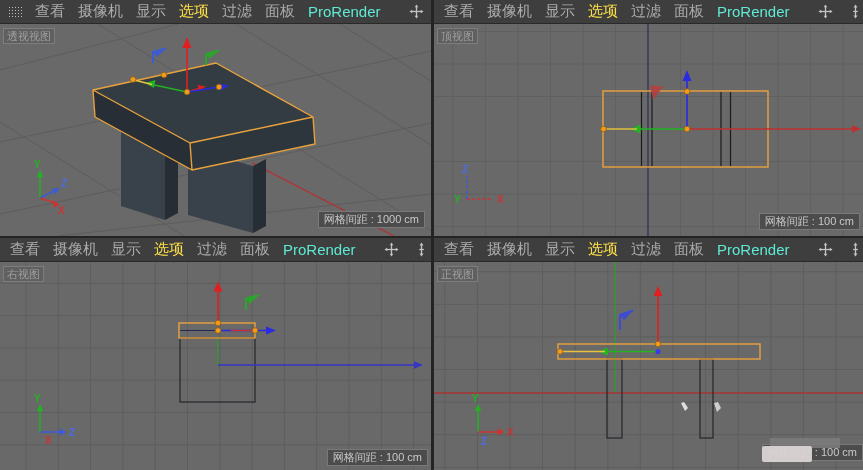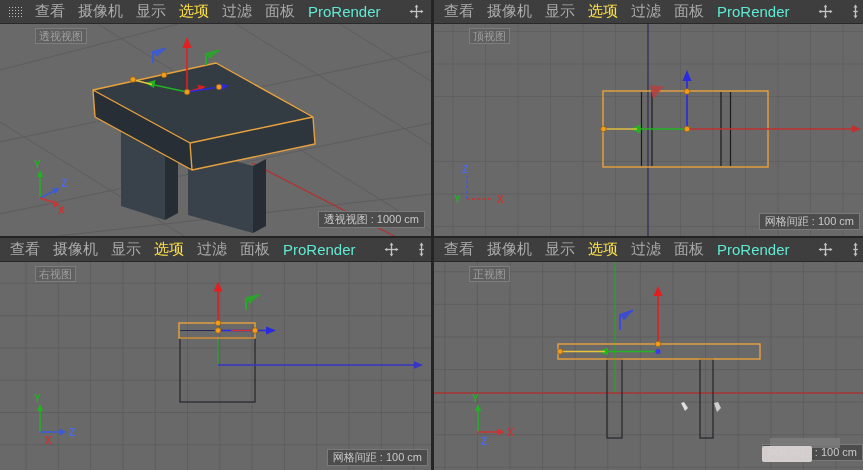--- a/index.html
+++ b/index.html
@@ -31,21 +31,21 @@
     width:14px; height:13px; flex:0 0 auto;
     background-image:radial-gradient(#bdbdbd 0.8px, transparent 0.95px);
     background-size:3px 3px; background-position:0 1px;
   }
   .canvas { position:absolute; left:0; right:0; top:24px; bottom:0; background:#696969; }
   .canvas > svg { position:absolute; inset:0; width:100%; height:100%; display:block; }
 
   .vp-label {
     position:absolute; top:4px; left:3px;
     font-size:11px; line-height:14px; color:#9e9e9e;
-    background:#606060; border:1px solid #7d7d7d; padding:0 3px;margin-left:32px;
+    background:#606060; border:1px solid #7d7d7d; padding:0 3px;
   }
   .grid-chip {
     position:absolute; font-size:11px; line-height:15px; color:#c9c9c9;
     background:#4c4c4c; border:1px solid #797979; padding:0 5px;
     white-space:nowrap;
   }
   .vp1 .grid-chip { right:6px; bottom:8px; }
   .vp2 .grid-chip { right:3px; bottom:6px; }
   .vp3 .grid-chip { right:3px; bottom:4px; }
   .vp4 .grid-chip { right:0;  bottom:9px; }
@@ -164,21 +164,21 @@
           <line x1="40" y1="174" x2="55" y2="166.5" stroke="#3b5bd8" stroke-width="1.5"></line>
           <polygon points="59.5,164 52,164.5 55.5,170.5" fill="#3b5bd8"></polygon>
           <line x1="40" y1="174" x2="55" y2="179" stroke="#cc3333" stroke-width="1.5"></line>
           <polygon points="59.5,180.5 52.5,176 53.5,183.5" fill="#cc3333"></polygon>
           <text x="34" y="144" fill="#21b321">Y</text>
           <text x="61" y="163" fill="#4b6be8">Z</text>
           <text x="58" y="190" fill="#cc3333">X</text>
         </g>
       </svg>
       <span class="vp-label">透视视图</span>
-      <span class="grid-chip">透视视图 : 1000 cm</span>
+      <span class="grid-chip">网格间距 : 1000 cm</span>
     </div>
   </section>
 
   <section class="viewport vp2">
     <div class="menubar" style="padding-left:10px;">
       <span class="mi">查看</span>
       <span class="mi">摄像机</span>
       <span class="mi">显示</span>
       <span class="mi active">选项</span>
       <span class="mi">过滤</span>

